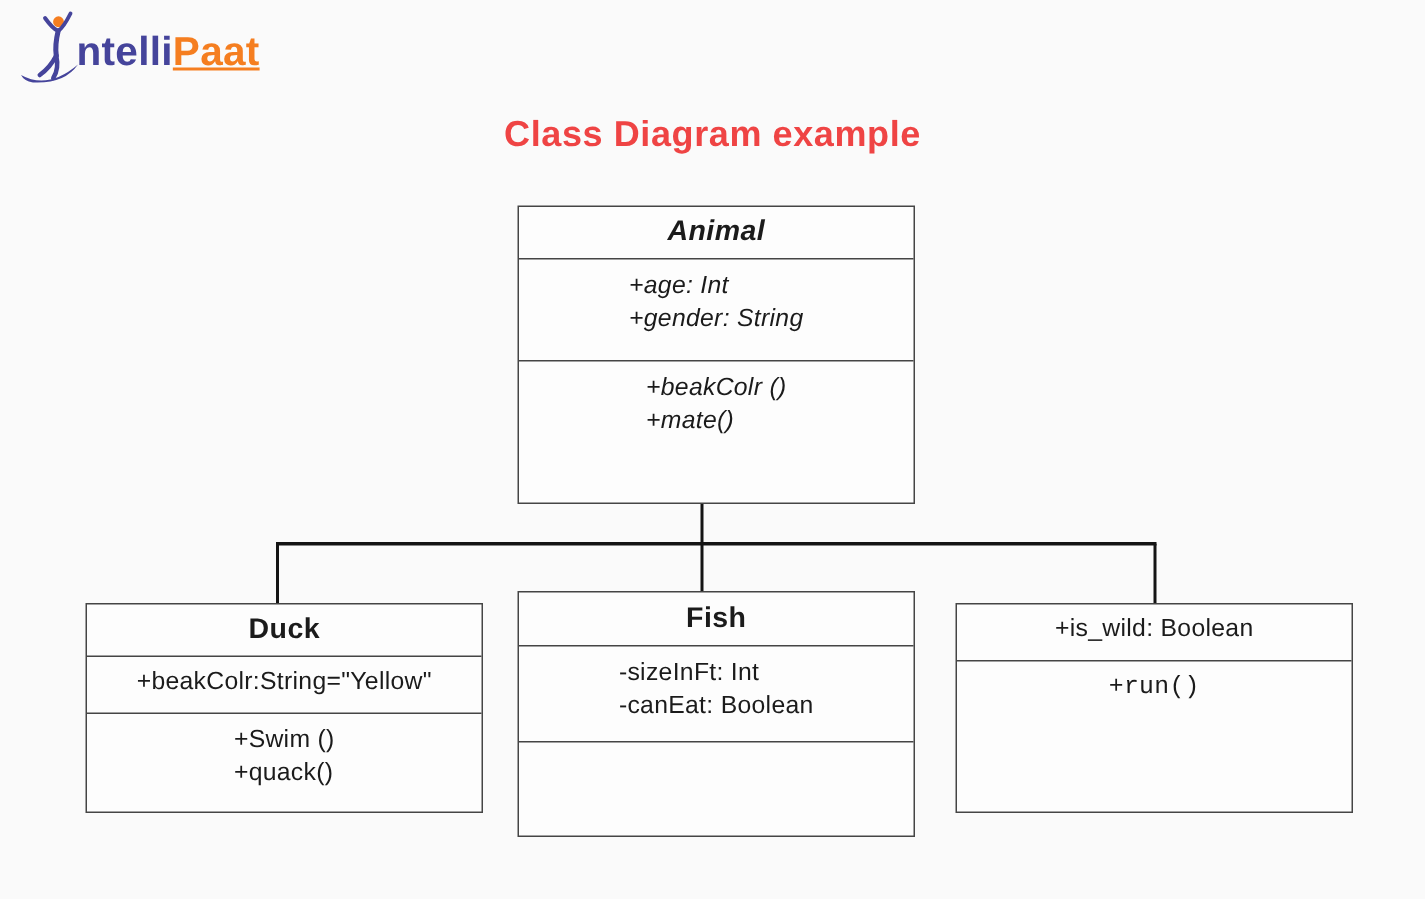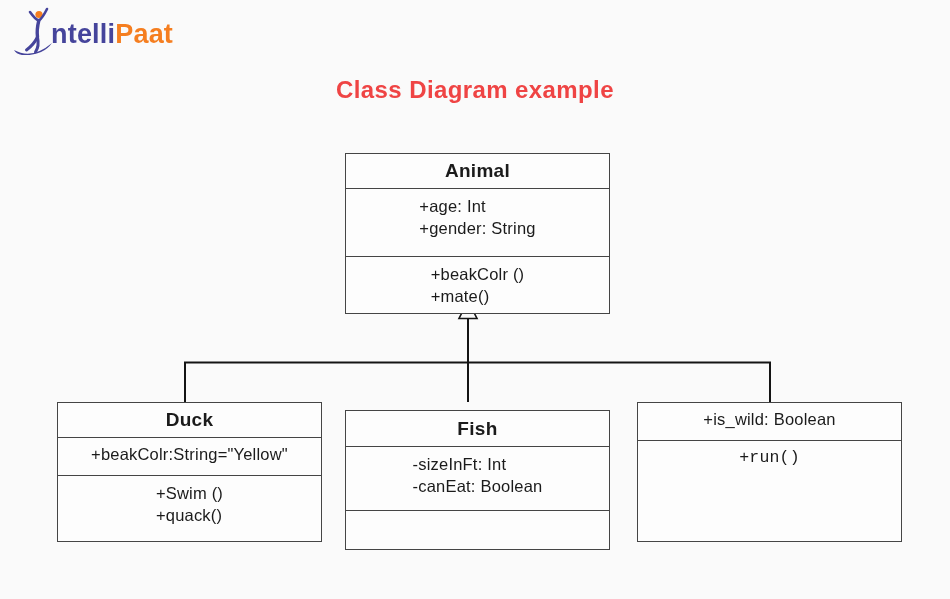--- a/index.html
+++ b/index.html
@@ -9,21 +9,21 @@
     font-family:"Liberation Sans","DejaVu Sans",sans-serif;
     -webkit-font-smoothing:antialiased;
   }
   .canvas{position:relative;width:950px;height:599px;background:#fafafa;}
 
   
   .logo{position:absolute;left:12px;top:6px;display:flex;align-items:center;height:52px;}
   .logo-figure{width:46px;height:50px;margin-right:-7px;}
   .logo-text{font-size:27px;font-weight:700;letter-spacing:.2px;line-height:50px;padding-top:4px;}
   .logo-purple{color:#45449b;}
-  .logo-orange{color:#f57e20;}
+  .logo-orange{color:#f57e20;text-decoration:underline;}
 
   
   .page-title{
     position:absolute;left:0;top:76px;width:950px;text-align:center;
     font-size:24px;font-weight:700;color:#ef4444;letter-spacing:.4px;
   }
 
   
   .wires{position:absolute;left:0;top:0;width:950px;height:599px;pointer-events:none;}
 
@@ -39,31 +39,31 @@
     border-bottom:1px solid #454545;
   }
   .uml-attrs,.uml-methods{
     text-align:center;padding-top:6px;
     font-size:16.5px;line-height:22px;letter-spacing:.2px;
   }
   .uml-attrs{border-bottom:1px solid #454545;}
   .uml-text{display:inline-block;text-align:left;white-space:nowrap;}
 
   
-  .box-animal{left:345px;top:153px;height:161px;}
+  .box-animal{left:345px;top:137px;height:199px;font-style:italic;}
   .box-animal .uml-name{height:35px;}
   .box-animal .uml-attrs{height:68px;}
   .box-animal .uml-methods{height:56px;}
 
   .box-duck{left:57px;top:402px;height:140px;}
   .box-duck .uml-name{height:35px;}
   .box-duck .uml-attrs{height:38px;padding-top:5px;}
   .box-duck .uml-methods{height:65px;}
 
-  .box-fish{left:345px;top:410px;height:140px;}
+  .box-fish{left:345px;top:394px;height:164px;}
   .box-fish .uml-name{height:36px;}
   .box-fish .uml-attrs{height:64px;}
   .box-fish .uml-methods{height:38px;}
 
   .box-zebra{left:637px;top:402px;height:140px;}
   .box-zebra .uml-name{height:35px;}
   .box-zebra .uml-attrs{height:38px;padding-top:5px;}
   .box-zebra .uml-methods{height:65px;font-family:Liberation Mono, monospace;}
 </style>
 </head>

